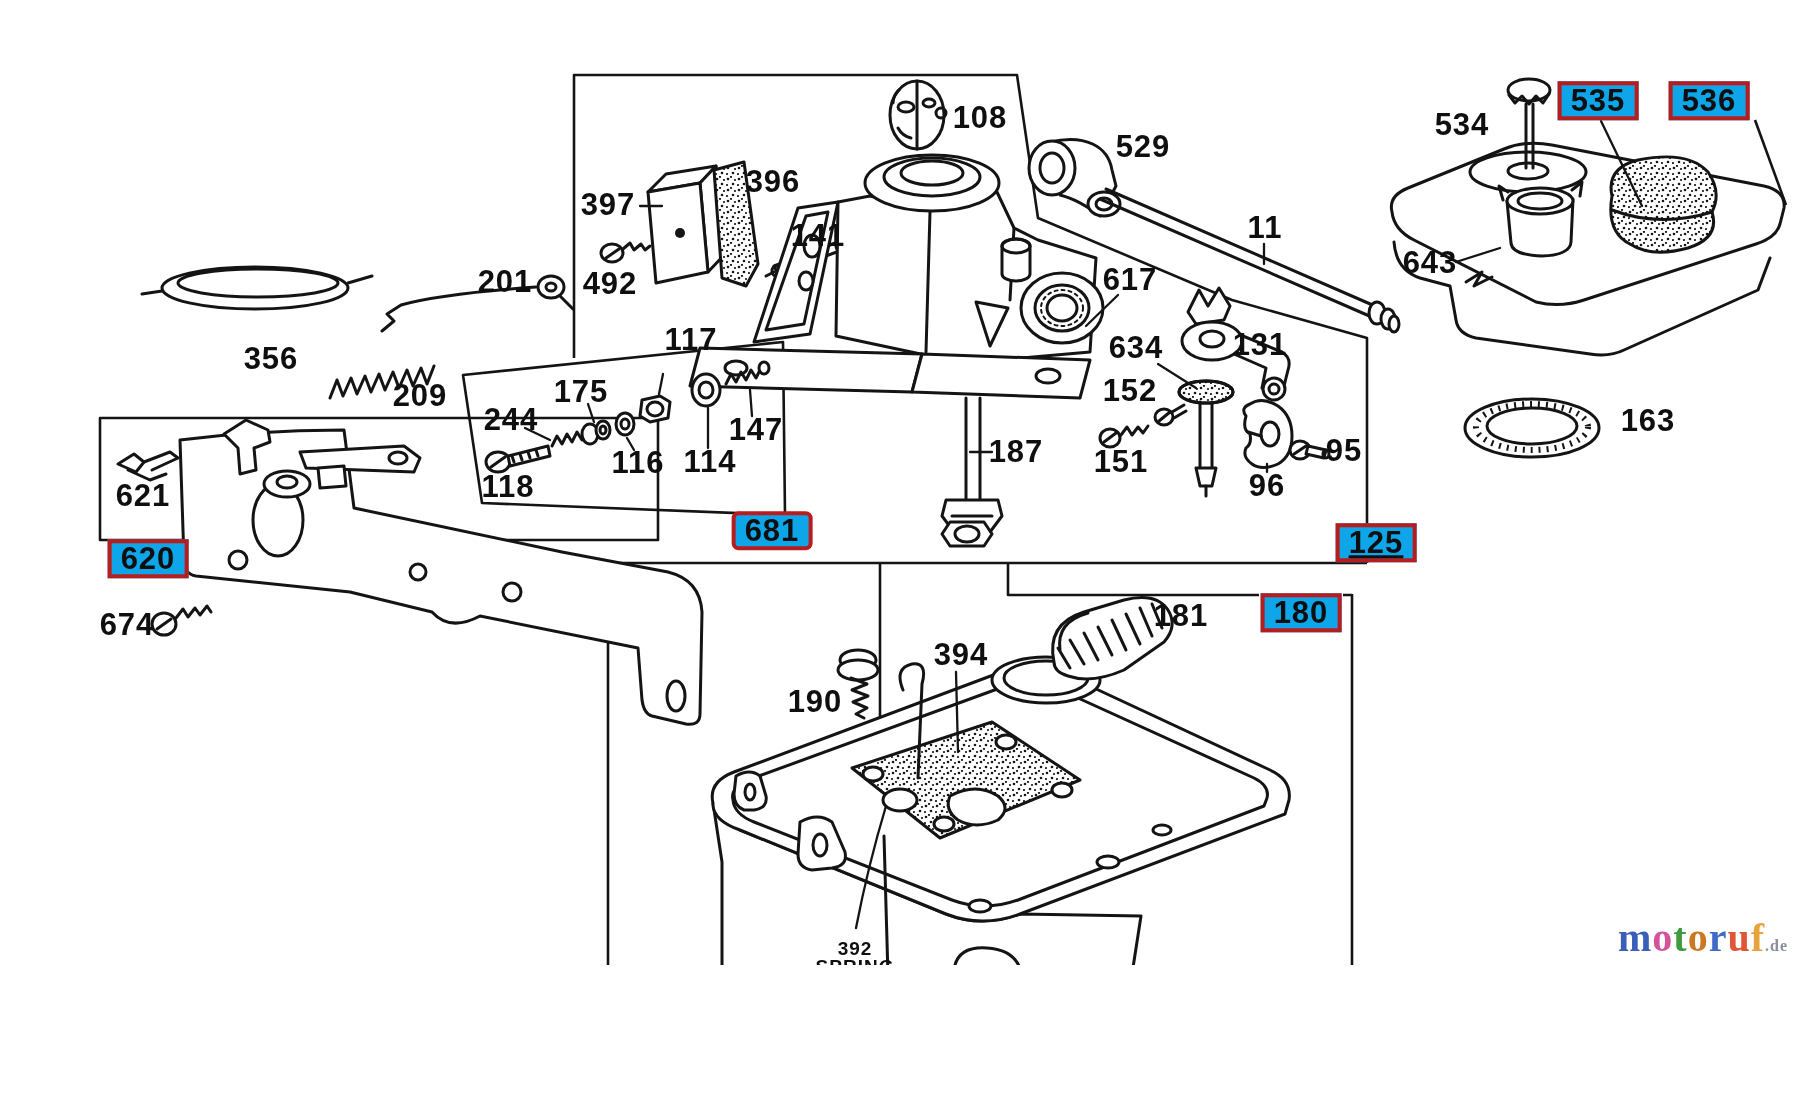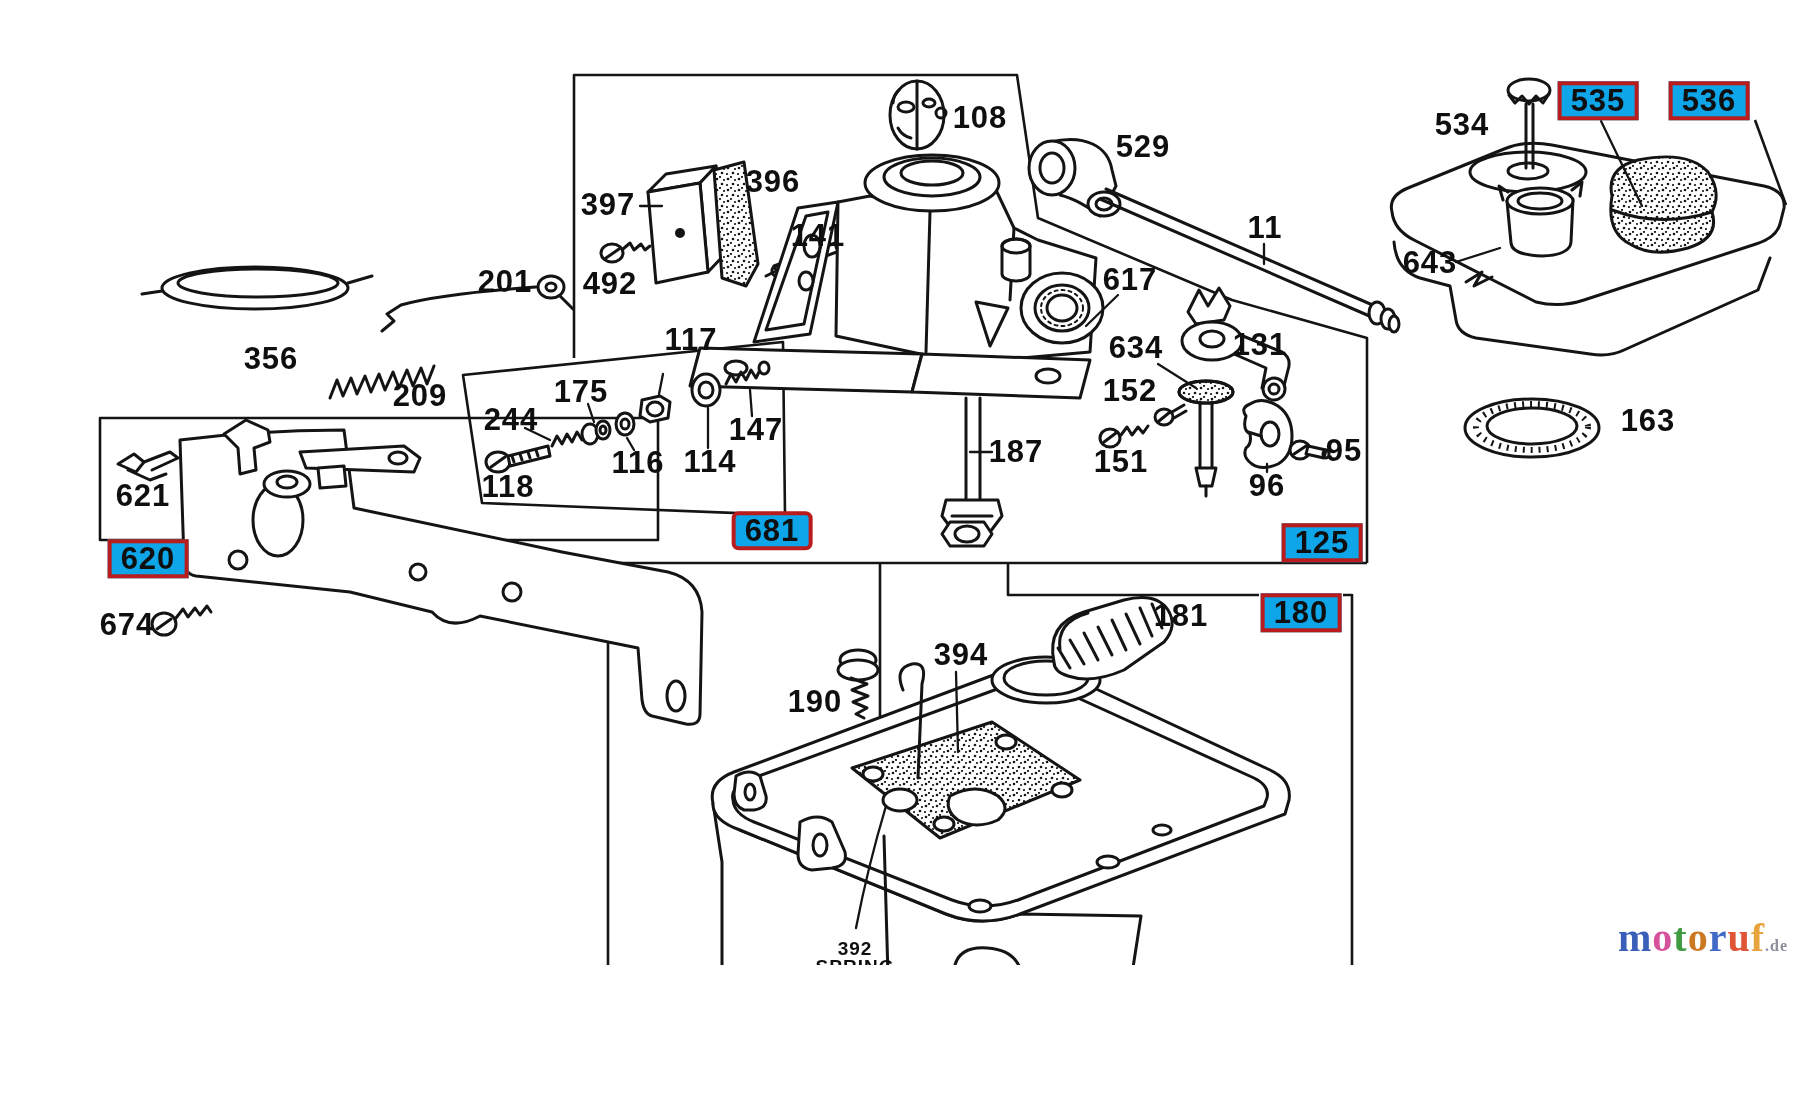--- a/index.html
+++ b/index.html
@@ -330,21 +330,21 @@
       <div class="part-label" style="left: 1267px; top: 486px;">96</div>
       <div class="part-label" style="left: 1016px; top: 452px;">187</div>
       <div class="part-label" style="left: 667px; top: 340px; margin-left: 24px;">117</div>
       <div class="part-label" style="left: 581px; top: 392px;">175</div>
       <div class="part-label" style="left: 511px; top: 420px;">244</div>
       <div class="part-label" style="left: 638px; top: 463px;">116</div>
       <div class="part-label" style="left: 710px; top: 462px;">114</div>
       <div class="part-label" style="left: 756px; top: 430px;">147</div>
       <div class="part-label" style="left: 508px; top: 487px;">118</div>
       <div class="part-label boxed" style="left: 772px; top: 531px; border-radius: 7px;">681</div>
-      <div class="part-label boxed" style="left: 1322px; top: 543px;">125</div>
+      <div class="part-label boxed" style="left: 1376px; top: 543px; text-decoration: underline;">125</div>
       <div class="part-label boxed" style="left: 148px; top: 559px;">620</div>
       <div class="part-label" style="left: 143px; top: 496px;">621</div>
       <div class="part-label" style="left: 127px; top: 625px;">674</div>
       <div class="part-label" style="left: 815px; top: 702px;">190</div>
       <div class="part-label" style="left: 961px; top: 655px;">394</div>
       <div class="part-label" style="left: 1181px; top: 616px;">181</div>
       <div class="part-label boxed" style="left: 1301px; top: 613px;">180</div>
       <div class="part-label multiline" style="left: 855px; top: 958px;">392
 SPRING</div>
     </div>

